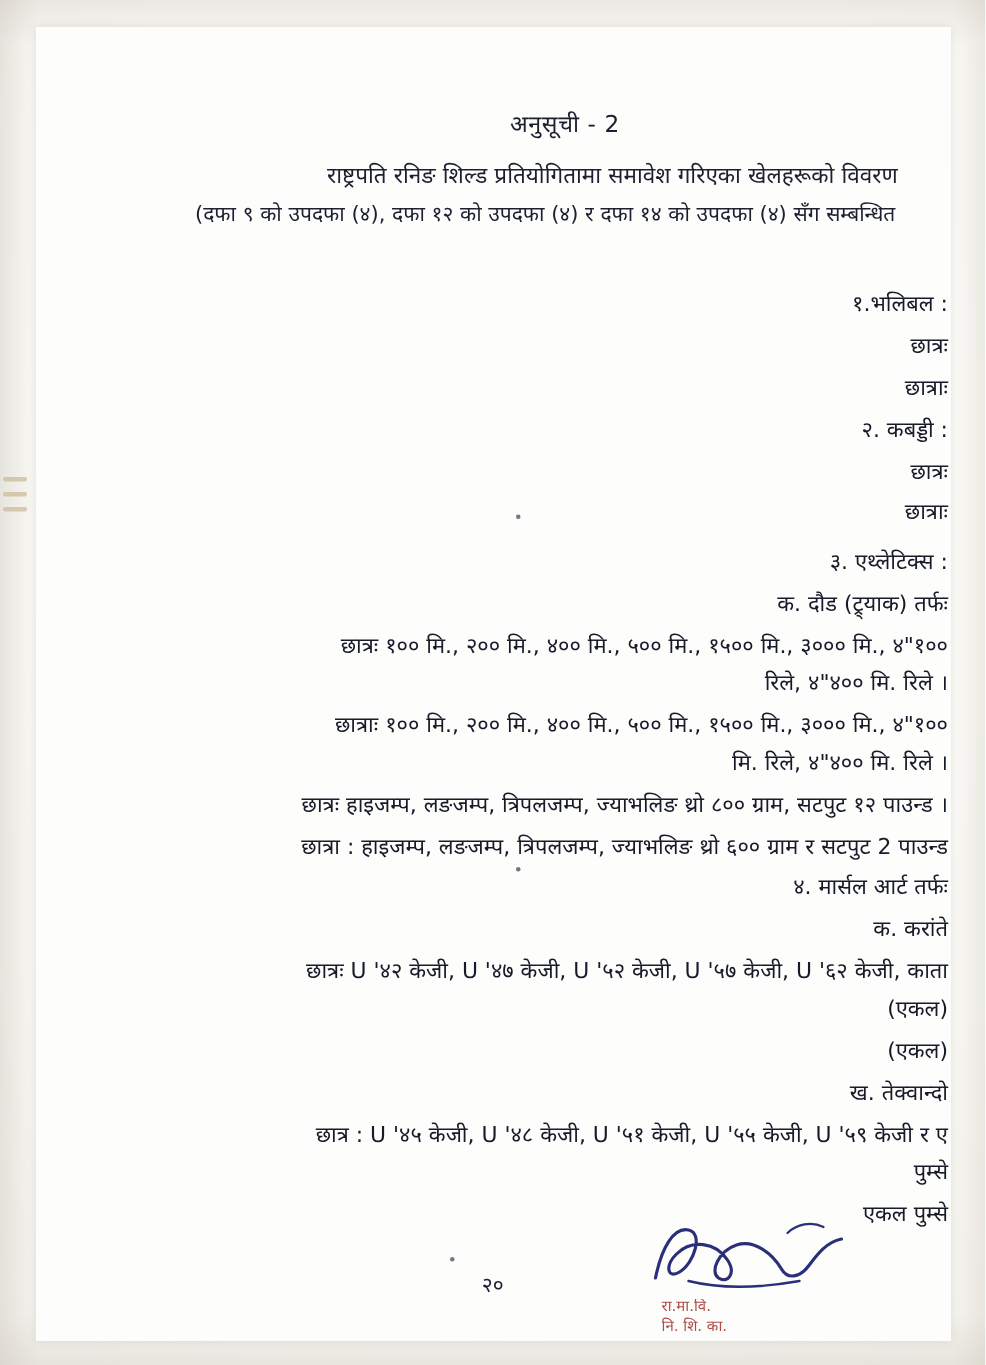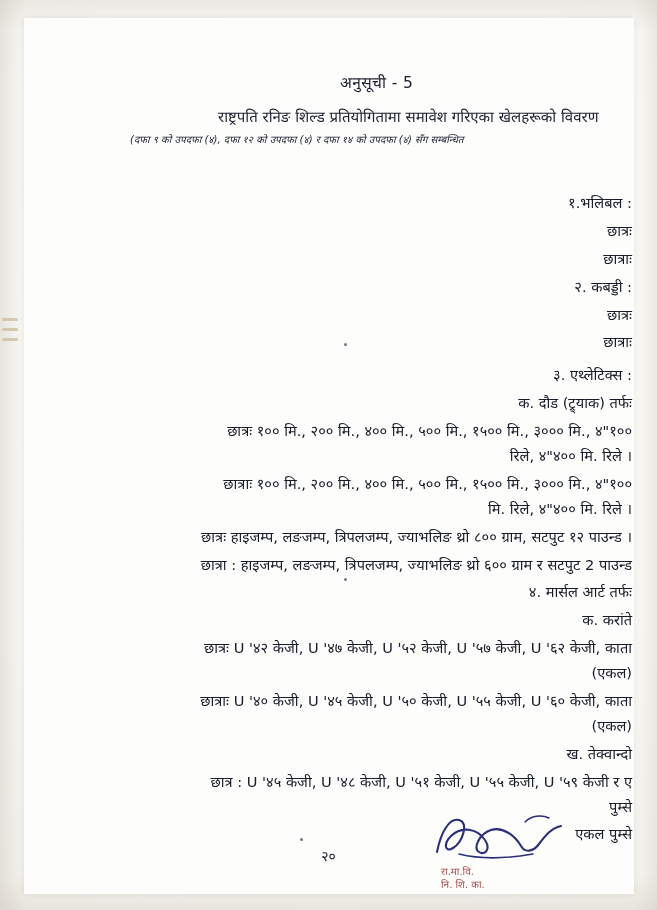--- a/index.html
+++ b/index.html
@@ -68,23 +68,22 @@
     top: 107px;
     width: 420px;
     font-size: 15px;
     color: #1b1f30;
   }
   .doc-reference {
     position: absolute;
     left: 90px;
     top: 133px;
     width: 510px;
-    font-size: 10px;
-    color: #1b1f30;
-    font-style: italic;
+    font-size: 14px;
+    color: #1b1f30;
   }
 
   .body-block {
     position: absolute;
     left: 72px;
     top: 192px;
     width: 520px;
     text-align: right;
   }
   .line {
@@ -156,21 +155,21 @@
 
 <div class="page">
   <div class="sheet"></div>
 
   <div class="edge-mark" style="top:318px;"></div>
   <div class="edge-mark" style="top:328px;"></div>
   <div class="edge-mark" style="top:338px;"></div>
 
   <div class="content">
 
-    <div class="doc-title">अनुसूची - 5</div>
+    <div class="doc-title">अनुसूची - 2</div>
     <div class="doc-subtitle">राष्ट्रपति रनिङ शिल्ड प्रतियोगितामा समावेश गरिएका खेलहरूको विवरण</div>
     <div class="doc-reference">(दफा ९ को उपदफा (४), दफा १२ को उपदफा (४) र दफा १४ को उपदफा (४) सँग सम्बन्धित</div>
 
     <div class="body-block">
       <p class="line">१.भलिबल :</p>
       <p class="line">छात्रः</p>
       <p class="line">छात्राः</p>
       <p class="line">२. कबड्डी :</p>
       <p class="line">छात्रः</p>
       <p class="line gap">छात्राः</p>
@@ -179,21 +178,20 @@
       <p class="line tight indent-1">छात्रः १०० मि., २०० मि., ४०० मि., ५०० मि., १५०० मि., ३००० मि., ४"१००</p>
       <p class="line indent-1">रिले, ४"४०० मि. रिले ।</p>
       <p class="line tight indent-1">छात्राः १०० मि., २०० मि., ४०० मि., ५०० मि., १५०० मि., ३००० मि., ४"१००</p>
       <p class="line indent-1">मि. रिले, ४"४०० मि. रिले ।</p>
       <p class="line indent-1">छात्रः हाइजम्प, लङजम्प, त्रिपलजम्प, ज्याभलिङ थ्रो ८०० ग्राम, सटपुट १२ पाउन्ड ।</p>
       <p class="line indent-1">छात्रा : हाइजम्प, लङजम्प, त्रिपलजम्प, ज्याभलिङ थ्रो ६०० ग्राम र सटपुट 2 पाउन्ड</p>
       <p class="line">४. मार्सल आर्ट तर्फः</p>
       <p class="line indent-2">क. करांते</p>
       <p class="line tight indent-1">छात्रः U '४२ केजी, U '४७ केजी, U '५२ केजी, U '५७ केजी, U '६२ केजी, काता</p>
       <p class="line">(एकल)</p>
-      <p class="line tight indent-1">छात्राः U '४० केजी, U '४५ केजी, U '५० केजी, U '५५ केजी, U '६० केजी, काता</p>
       <p class="line">(एकल)</p>
       <p class="line indent-2">ख. तेक्वान्दो</p>
       <p class="line tight indent-1">छात्र : U '४५ केजी, U '४८ केजी, U '५१ केजी, U '५५ केजी, U '५९ केजी र ए</p>
       <p class="line">पुम्से</p>
       <p class="line">एकल पुम्से</p>
     </div>
   </div>
 
   <div class="ink-dot" style="left:344px; top:343px;"></div>
   <div class="ink-dot" style="left:344px; top:578px;"></div>

